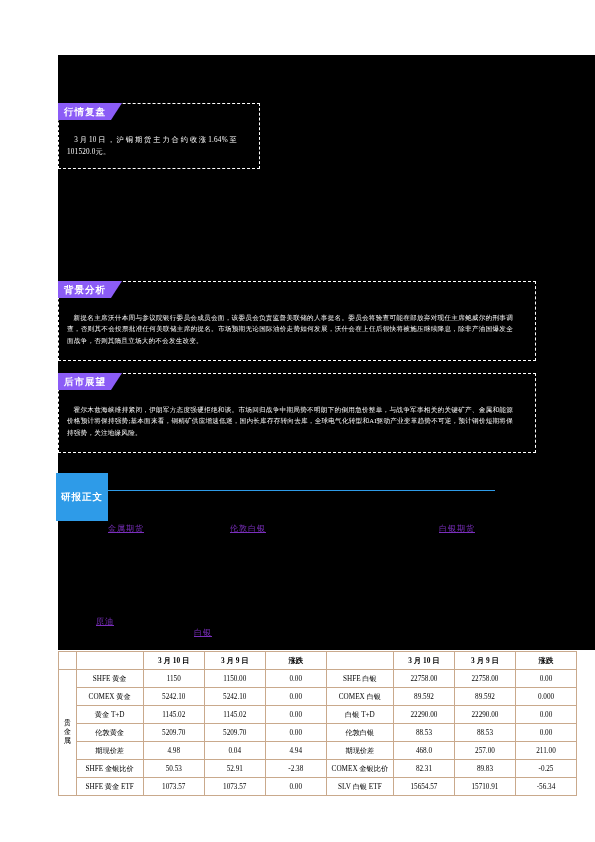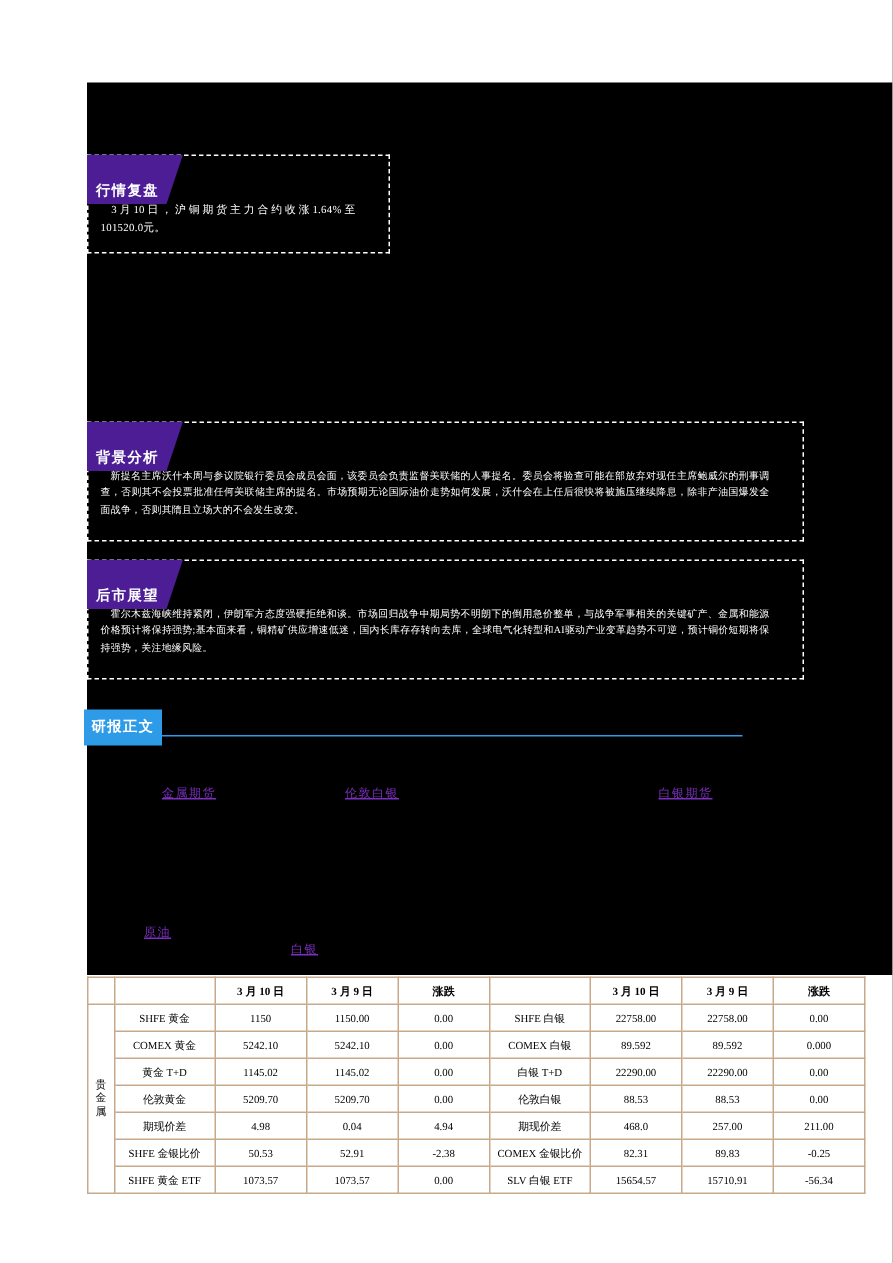--- a/index.html
+++ b/index.html
@@ -31,26 +31,26 @@
     border: 1px dashed #ffffff;
     box-sizing: border-box;
   }
 
   
   .badge {
     position: absolute;
     left: -1px;
     top: -1px;
     height: 17px;
-    background: #4c1d95;
+    background: #8b5cf6;
     color: #ffffff;
     font-size: 9.5px;
     font-weight: bold;
     line-height: 17px;
-    padding: 16px 16px 0 6px;
+    padding: 0 16px 0 6px;
     letter-spacing: 1px;
     font-family: "Liberation Sans", "DejaVu Sans", sans-serif;
     -webkit-clip-path: polygon(0 0, 100% 0, calc(100% - 11px) 100%, 0 100%);
     clip-path: polygon(0 0, 100% 0, calc(100% - 11px) 100%, 0 100%);
     white-space: nowrap;
   }
 
   .section-body {
     position: absolute;
     left: 8px;
@@ -83,21 +83,21 @@
     height: 18px;
   }
   #report-heading .hl-label {
     position: absolute;
     left: 0; top: 0;
     background: #2E9BE8;
     color: #ffffff;
     font-size: 9.5px;
     font-weight: bold;
     line-height: 16px;
-    padding: 4px 5px;
+    padding: 16px 5px;
     letter-spacing: 1px;
     font-family: "Liberation Sans", "DejaVu Sans", sans-serif;
     white-space: nowrap;
   }
   #report-heading .hl-rule {
     position: absolute;
     left: 0; right: 0;
     bottom: 0;
     height: 1px;
     background: #2E9BE8;

